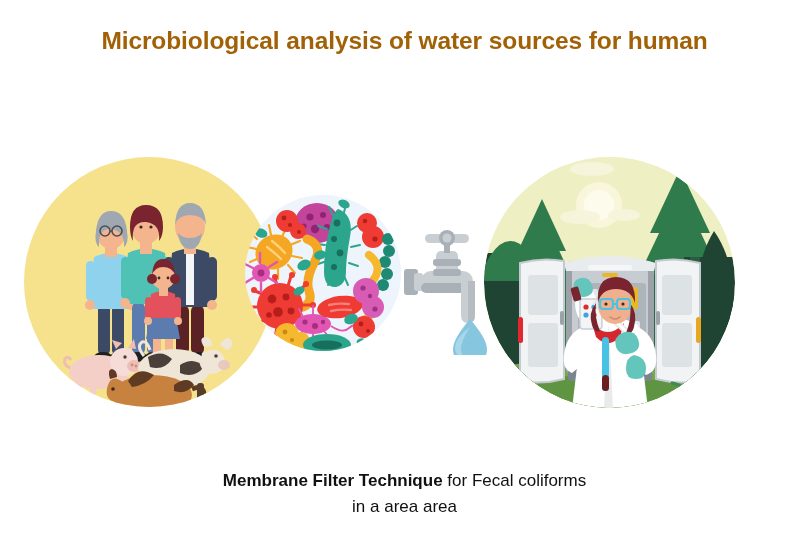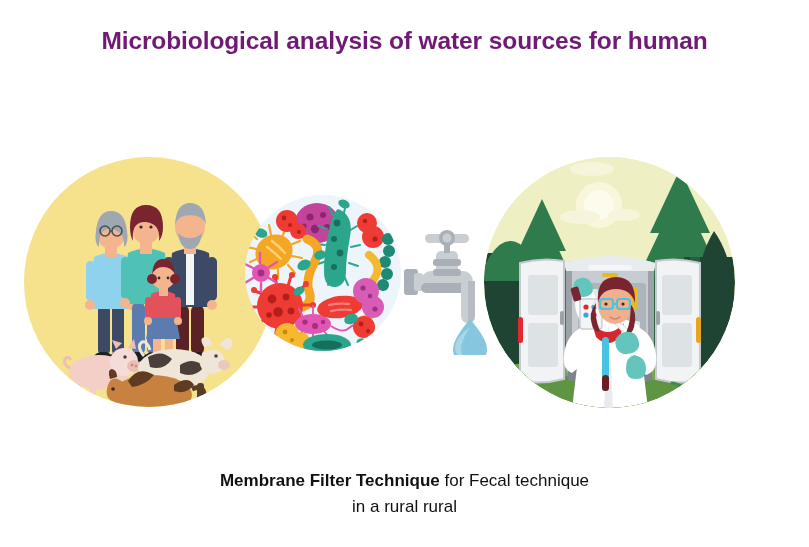--- a/index.html
+++ b/index.html
@@ -18,21 +18,21 @@
 
   
   .title-block{
     position:absolute;left:0;top:26px;width:809px;
     text-align:center;
   }
   .title-line{
     display:block;
     font-size:24.5px;
     font-weight:bold;
-    color:#701a75;
+    color:#a16207;
     letter-spacing:-0.1px;
     line-height:30px;
   }
 
   
   .caption-block{
     position:absolute;left:0;top:468px;width:809px;text-align:center;
   }
   .caption-line{display:block;font-size:17px;color:#111111;line-height:26px;}
   .caption-strong{font-weight:bold;}
@@ -561,17 +561,17 @@
             <path d="M60 251 q8 -20 16 -2 z" fill="#5E9442"></path>
             <path d="M180 251 q8 -22 16 -2 z" fill="#5E9442"></path>
           </g>
         </g>
       </svg>
     </div>
 
   </div>
 
   <div class="caption-block">
-    <span class="caption-line"><span class="caption-strong">Membrane Filter Technique</span><span> for Fecal technique</span></span>
-    <span class="caption-line">in a rural rural</span>
+    <span class="caption-line"><span class="caption-strong">Membrane Filter Technique</span><span> for Fecal coliforms</span></span>
+    <span class="caption-line">in a area area</span>
   </div>
 
 </div>
 
 </body></html>

